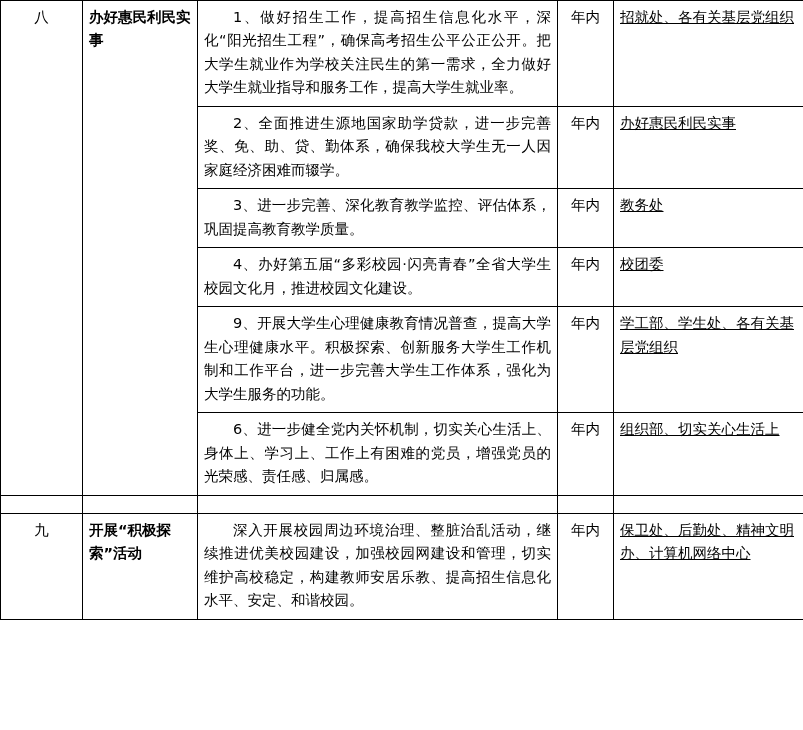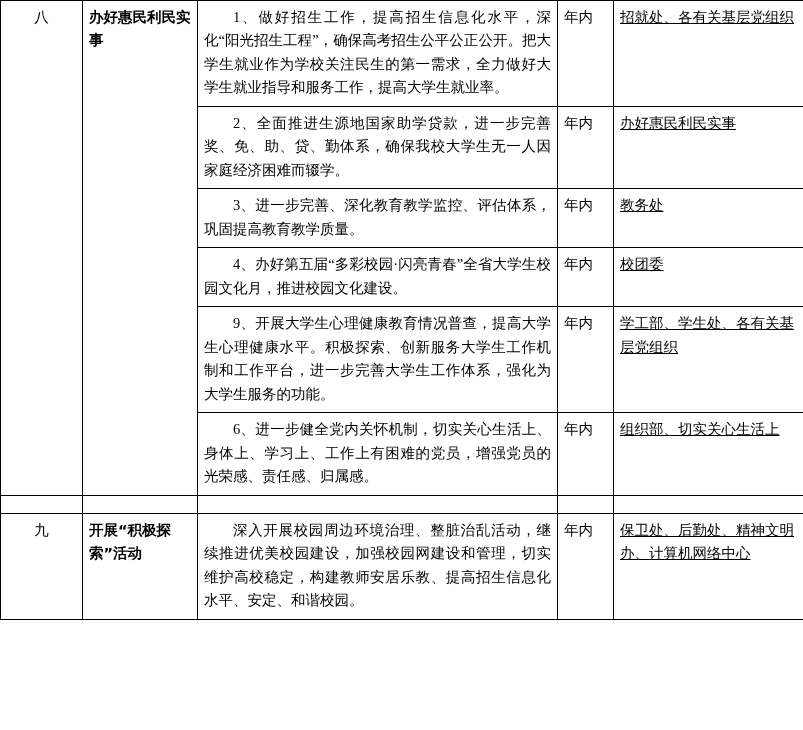--- a/index.html
+++ b/index.html
@@ -46,24 +46,23 @@
   td.cat {
     vertical-align: middle;
     padding-left: 10px;
     font-weight: bold;
   }
   td.body {
     text-align: justify;
     text-justify: inter-ideograph;
     padding-left: 8px;
     padding-right: 8px;
-    font-family: Liberation Serif, serif;
   }
   td.time {
-    text-align: left;
+    text-align: center;
     vertical-align: middle;
     padding-left: 2px;
     padding-right: 2px;
     font-family: Liberation Serif, serif;
   }
   td.org {
     vertical-align: top;
     padding-left: 8px;
     text-decoration: underline;
   }

